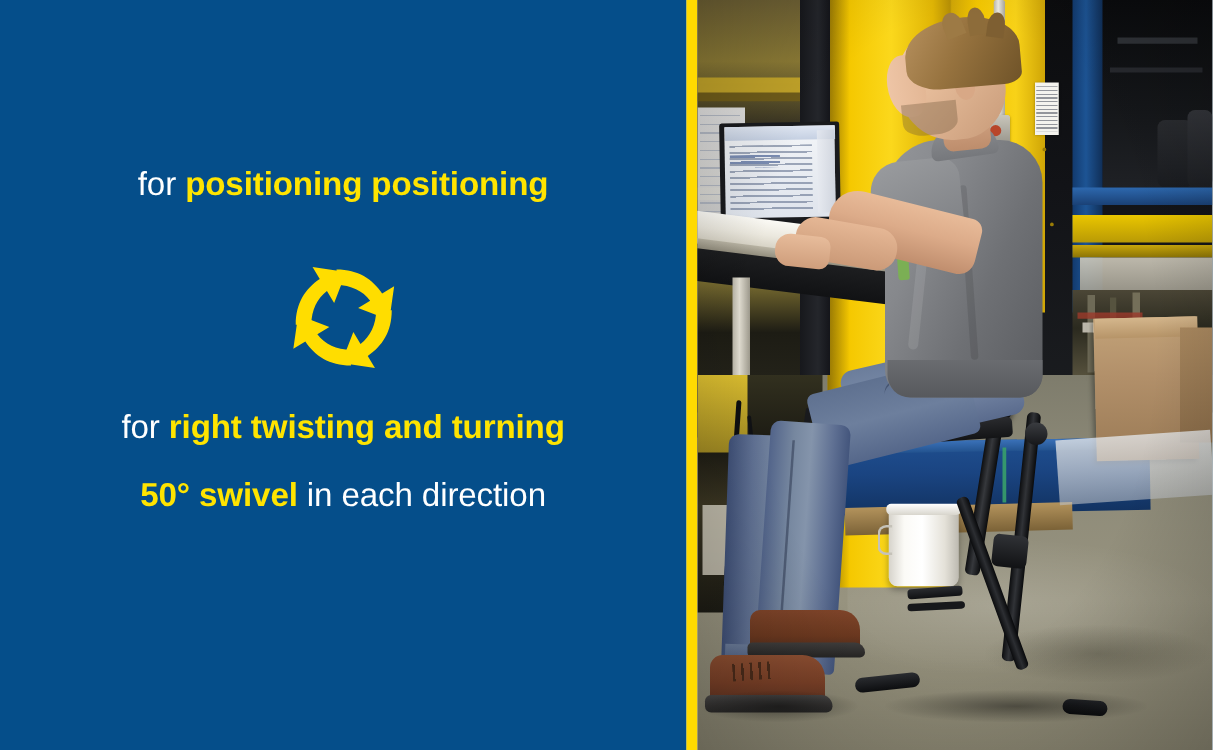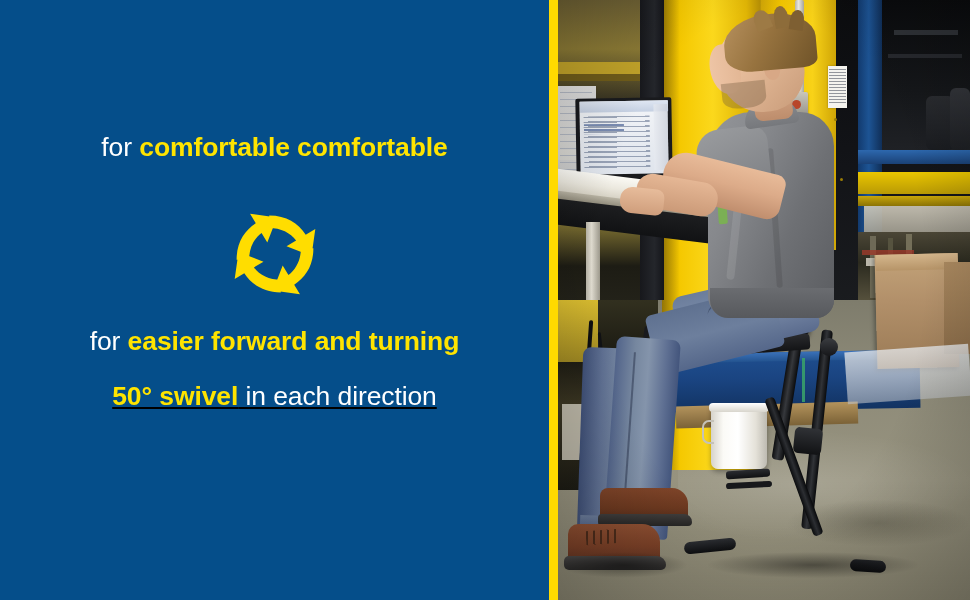--- a/index.html
+++ b/index.html
@@ -25,21 +25,21 @@
     display:flex;
     flex-direction:column;
     align-items:center;
     justify-content:flex-start;
   }
 
   .copy-block { width:100%; text-align:center; }
 
   #headline-block { margin-top:133px; }
   #swivel-block   { margin-top:25px; }
-  #degree-block   { margin-top:26px;text-decoration:underline; }
+  #degree-block   { margin-top:26px; }
 
   .copy-line {
     font-size:26.5px;
     line-height:29px;
     color:#FFFFFF;
     letter-spacing:-0.1px;
     white-space:nowrap;
   }
   .hl { color:#FFE400; font-weight:bold; }
   .plain { color:#FFFFFF; font-weight:normal; }
@@ -638,40 +638,40 @@
   }
 </style>
 </head>
 <body>
 
 <div id="banner">
 
   <section id="left-panel">
 
     <div class="copy-block" id="headline-block">
-      <div class="copy-line"><span class="plain">for </span><span class="hl">comfortable comfortable</span></div>
+      <div class="copy-line"><span class="plain">for </span><span class="hl">positioning positioning</span></div>
     </div>
 
     <div id="swivel-icon-wrap">
       <svg width="96" height="96" viewBox="0 0 100 100" aria-hidden="true">
         <g fill="#FFDD00">
 
           <path d="M44 10 C62 10 74 18 82 30 L92 24 L88 52 L62 42 L72 36 C66 28 56 23 44 23 Z"></path>
 
           <path d="M90 44 C90 62 82 74 70 82 L76 92 L48 88 L58 62 L64 72 C72 66 77 56 77 44 Z"></path>
 
           <path d="M56 90 C38 90 26 82 18 70 L8 76 L12 48 L38 58 L28 64 C34 72 44 77 56 77 Z"></path>
 
           <path d="M10 56 C10 38 18 26 30 18 L24 8 L52 12 L42 38 L36 28 C28 34 23 44 23 56 Z"></path>
         </g>
       </svg>
     </div>
 
     <div class="copy-block" id="swivel-block">
-      <div class="copy-line"><span class="plain">for </span><span class="hl">easier forward and turning</span></div>
+      <div class="copy-line"><span class="plain">for </span><span class="hl">right twisting and turning</span></div>
     </div>
 
     <div class="copy-block" id="degree-block">
       <div class="copy-line"><span class="hl">50° swivel</span><span class="plain"> in each direction</span></div>
     </div>
 
   </section>
 
   <div id="divider"></div>
 

